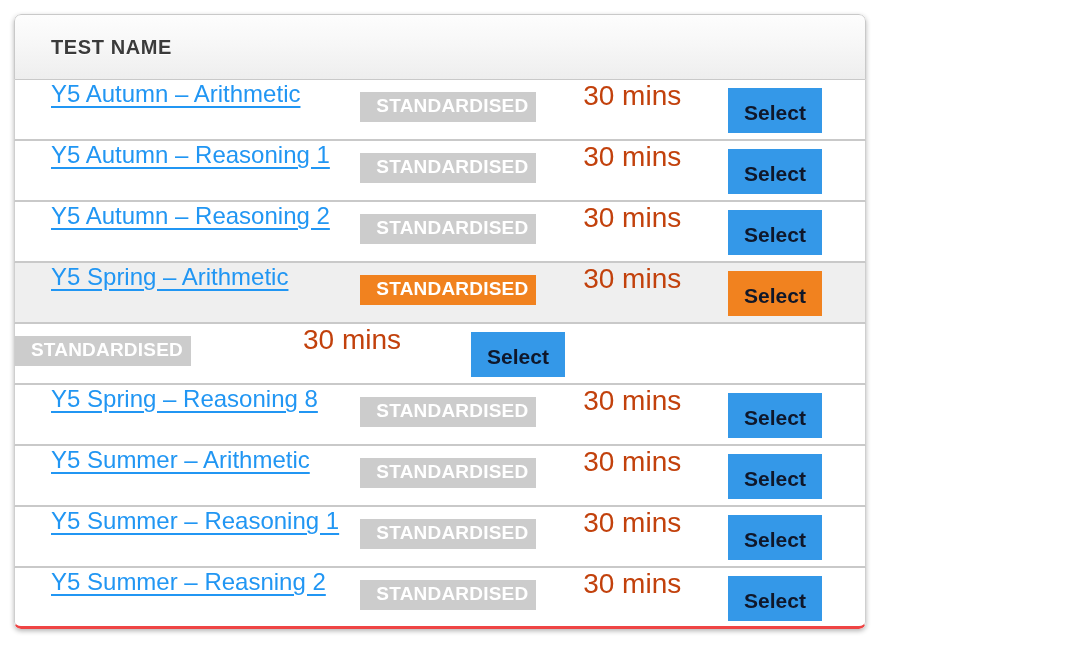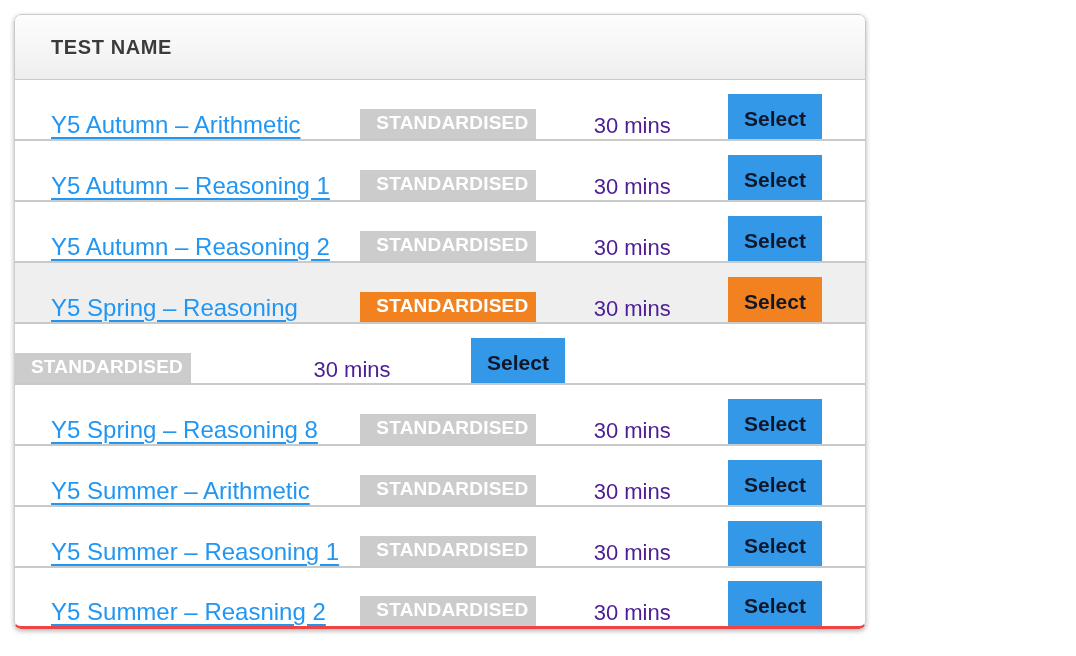--- a/index.html
+++ b/index.html
@@ -54,21 +54,21 @@
     text-shadow: 0 1px 0 #ffffff;
   }
   .th-name   { width: 420px; padding-left: 36px; text-align: left; }
   .th-badge  { width: 218px; }
   .th-time   { width: 238px; text-align: center; }
   .th-action { width: 170px; }
 
   
   .tr {
     display: flex;
-    align-items: flex-end;
+    align-items: flex-start;
     height: 61px;
     box-sizing: border-box;
     background: #ffffff;
     border-left: 1px solid #cfcfcf;
     border-right: 1px solid #cfcfcf;
     border-bottom: 2px solid #c9c9c9;
   }
   .tr.is-selected {
     background: #efefef;
   }
@@ -103,22 +103,22 @@
     color: #ffffff;
     background: #cccccc;
     white-space: nowrap;
     margin-top: 12px;
   }
   .badge.badge-active {
     background: #f1821f;
   }
 
   .time {
-    font-size: 22px;
-    color: #4c1d95;
+    font-size: 28px;
+    color: #c2410c;
     margin-top: 8px;
   }
 
   .select-btn {
     display: inline-block;
     padding: 13px 16px 8px 16px;
     font-size: 21px;
     font-weight: bold;
     color: #0f172a;
     background: #3498e8;
@@ -169,21 +169,21 @@
           <div class="td td-name"><a class="test-link">Y5 Autumn – Reasoning 2</a></div>
           <div class="td td-badge">
             <span class="badge">STANDARDISED</span>
           </div>
           <div class="td td-time"><span class="time">30 mins</span></div>
           <div class="td td-action">
             <button class="select-btn">Select</button>
           </div>
         </div>
         <div class="tr is-selected">
-          <div class="td td-name"><a class="test-link">Y5 Spring – Reasoning</a></div>
+          <div class="td td-name"><a class="test-link">Y5 Spring – Arithmetic</a></div>
           <div class="td td-badge">
             <span class="badge badge-active">STANDARDISED</span>
           </div>
           <div class="td td-time"><span class="time">30 mins</span></div>
           <div class="td td-action">
             <button class="select-btn btn-active">Select</button>
           </div>
         </div>
         <div class="tr">
           <div class="td td-badge">

